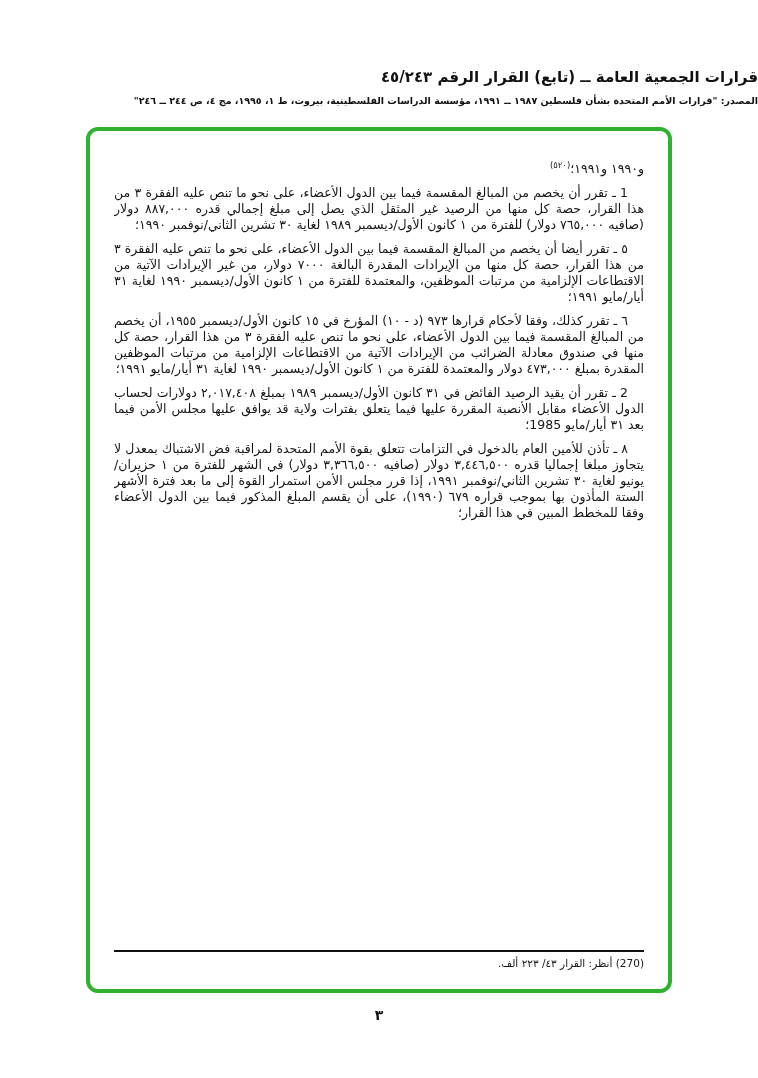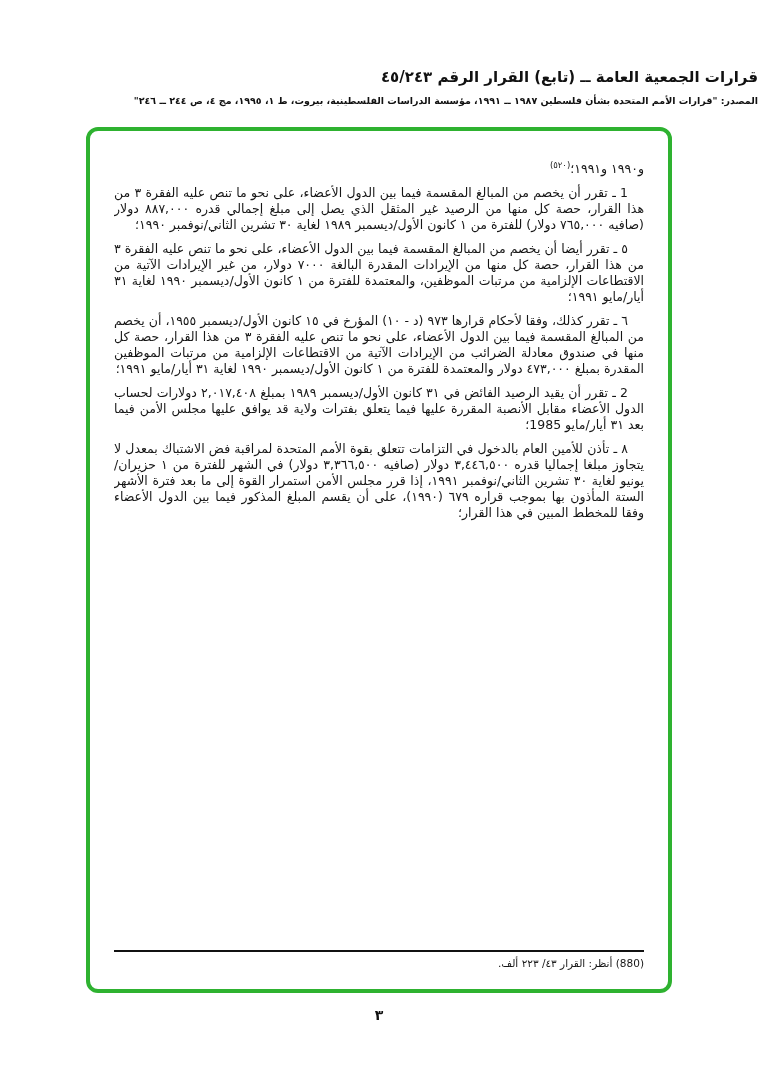--- a/index.html
+++ b/index.html
@@ -75,19 +75,19 @@
 
       <p class="para"><span class="para-num">2 ـ</span> <span class="para-lead">تقرر</span> <span class="para-text">أن يقيد الرصيد الفائض في ٣١ كانون الأول/ديسمبر ١٩٨٩ بمبلغ ٢,٠١٧,٤٠٨ دولارات لحساب الدول الأعضاء مقابل الأنصبة المقررة عليها فيما يتعلق بفترات ولاية قد يوافق عليها مجلس الأمن فيما بعد ٣١ أيار/مايو 1985؛</span></p>
 
       <p class="para"><span class="para-num">٨ ـ</span> <span class="para-lead">تأذن</span> <span class="para-text">للأمين العام بالدخول في التزامات تتعلق بقوة الأمم المتحدة لمراقبة فض الاشتباك بمعدل لا يتجاوز مبلغا إجماليا قدره ٣,٤٤٦,٥٠٠ دولار (صافيه ٣,٣٦٦,٥٠٠ دولار) في الشهر للفترة من ١ حزيران/يونيو لغاية ٣٠ تشرين الثاني/نوفمبر ١٩٩١، إذا قرر مجلس الأمن استمرار القوة إلى ما بعد فترة الأشهر الستة المأذون بها بموجب قراره ٦٧٩ (١٩٩٠)، على أن يقسم المبلغ المذكور فيما بين الدول الأعضاء وفقا للمخطط المبين في هذا القرار؛</span></p>
 
 
     </div>
 
     <div class="footnote-block">
       <div class="footnote-rule"></div>
-      <div class="footnote">(880) أنظر: القرار ٤٣/ ٢٢٣ ألف.</div>
+      <div class="footnote">(270) أنظر: القرار ٤٣/ ٢٢٣ ألف.</div>
     </div>
   </section>
 
   <div class="page-number">٣</div>
 
 </div>
 
 </body></html>

